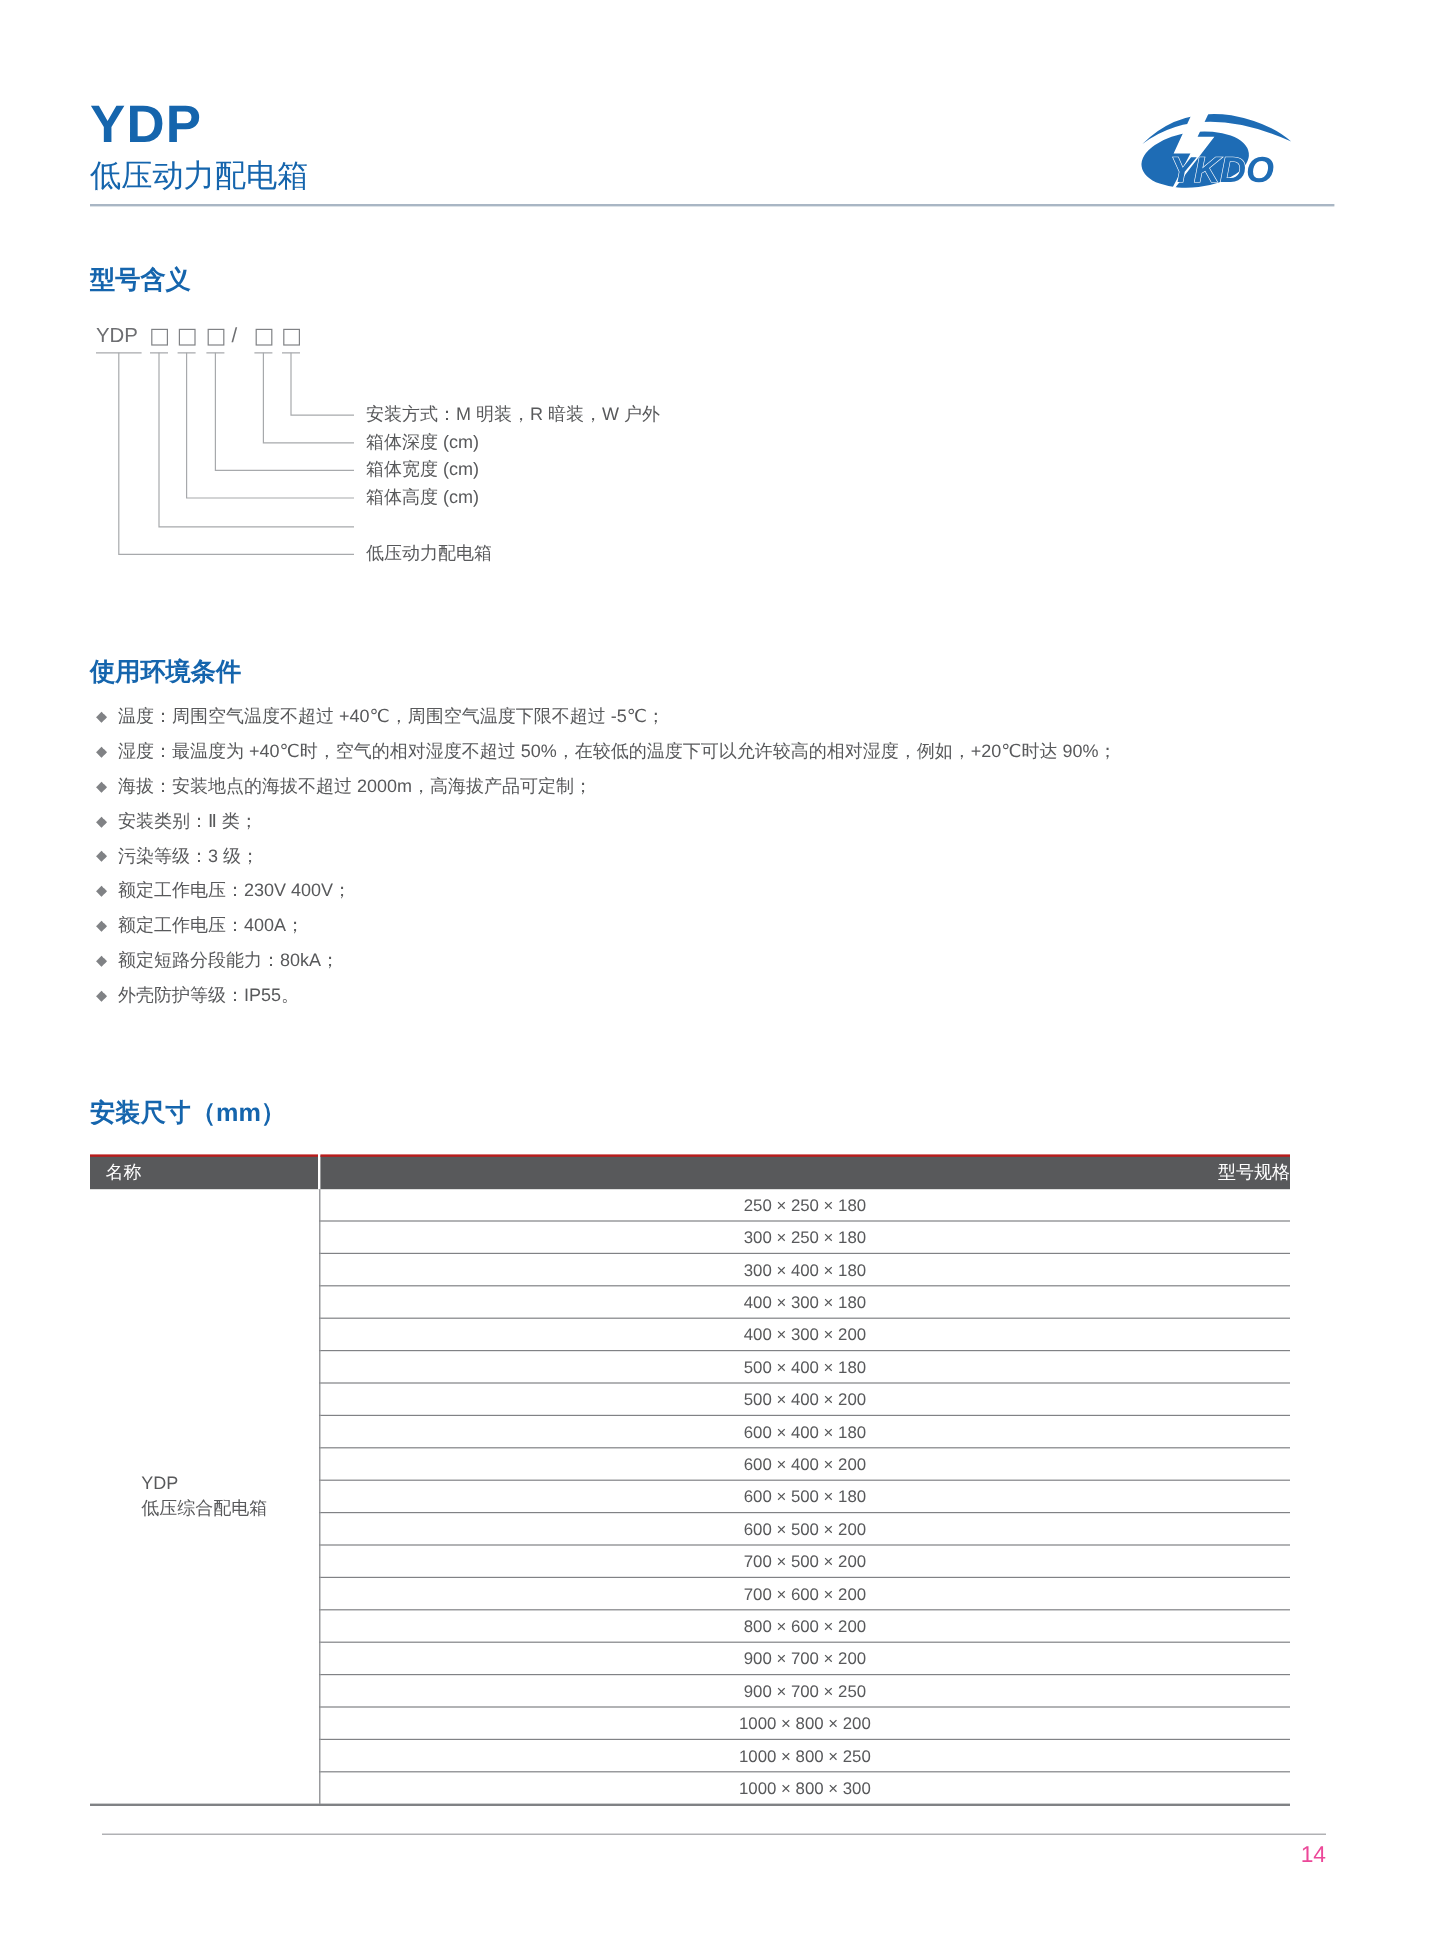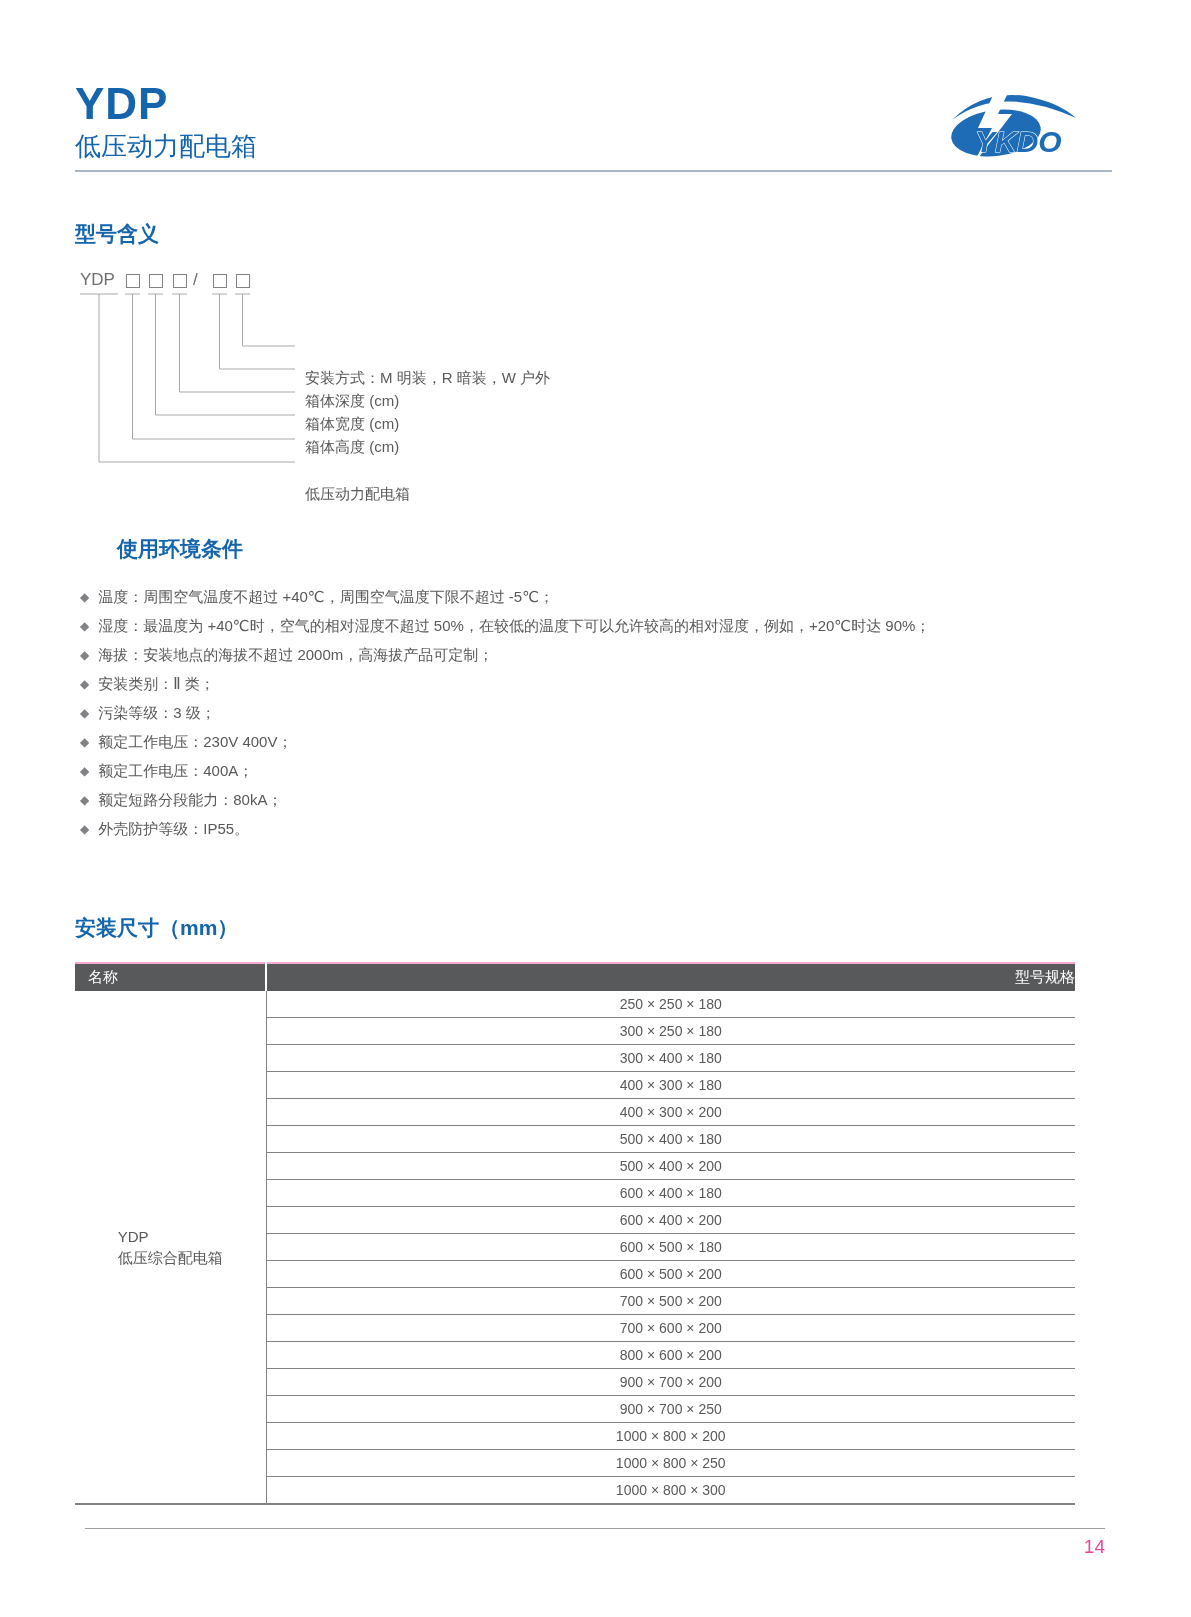--- a/index.html
+++ b/index.html
@@ -9,35 +9,35 @@
   }
   
   .header-block{position:absolute;left:75px;top:82px;}
   .page-title{margin:0;font-size:44px;line-height:44px;font-weight:bold;color:#1565ad;letter-spacing:1px;}
   .page-subtitle{margin:6px 0 0 0;font-size:26px;line-height:28px;color:#1565ad;}
   .header-rule{position:absolute;left:75px;top:170px;width:1037px;height:2px;background:#a9b6c4;}
   .logo{position:absolute;left:938px;top:78px;width:142px;height:88px;}
   
   .sec-title{position:absolute;margin:0;font-size:21px;line-height:24px;font-weight:bold;color:#1565ad;}
   #t-model{left:75px;top:222px;}
-  #t-env{left:75px;top:537px;margin-left:42px;}
+  #t-env{left:75px;top:549px;}
   #t-dims{left:75px;top:916px;}
   
   .model-diagram{position:absolute;left:80px;top:270px;width:760px;height:212px;}
   .model-diagram svg{position:absolute;left:0;top:0;}
   .code-piece{position:absolute;top:0;font-size:17px;line-height:20px;color:#6d6e71;}
   .code-box{position:absolute;top:4px;width:12px;height:12px;border:1px solid #808285;background:#fff;}
-  .dg-label{position:absolute;left:225px;width:530px;font-size:15px;line-height:20px;color:#58595b;white-space:nowrap;margin-top:32px;}
+  .dg-label{position:absolute;left:225px;width:530px;font-size:15px;line-height:20px;color:#58595b;white-space:nowrap;}
   
   .env-list{position:absolute;left:80px;top:588px;width:1010px;margin:0;padding:0;list-style:none;}
   .env-list li{display:flex;align-items:baseline;height:29px;font-size:15px;color:#58595b;white-space:nowrap;}
   .diamond{font-size:12px;color:#808285;margin-right:9px;position:relative;top:-1px;}
   
   .dims-table{position:absolute;left:75px;top:962px;width:1000px;border-collapse:collapse;table-layout:fixed;
-    border-top:2px solid #f9a8d4;border-bottom:2px solid #808285;}
+    border-top:2px solid #b91c1c;border-bottom:2px solid #808285;}
   .dims-table th{background:#58595b;color:#ffffff;font-weight:normal;font-size:15px;height:27px;padding:0;}
   .dims-table th.name-h{width:177px;text-align:left;padding-left:13px;}
   .dims-table th.spec-h{border-left:2px solid #ffffff;text-align:right;}
   .dims-table td{font-size:14px;color:#58595b;height:26px;padding:0;text-align:center;}
   .dims-table td.name-cell{vertical-align:middle;border-right:1px solid #808285;}
   .name-inner{display:inline-block;text-align:left;font-size:15px;line-height:21px;}
   .dims-table td.spec{border-top:1px solid #808285;}
   .dims-table tr:first-child td.spec{border-top:none;}
   
   .footer-rule{position:absolute;left:85px;top:1528px;width:1020px;height:1px;background:#9d9fa2;}

